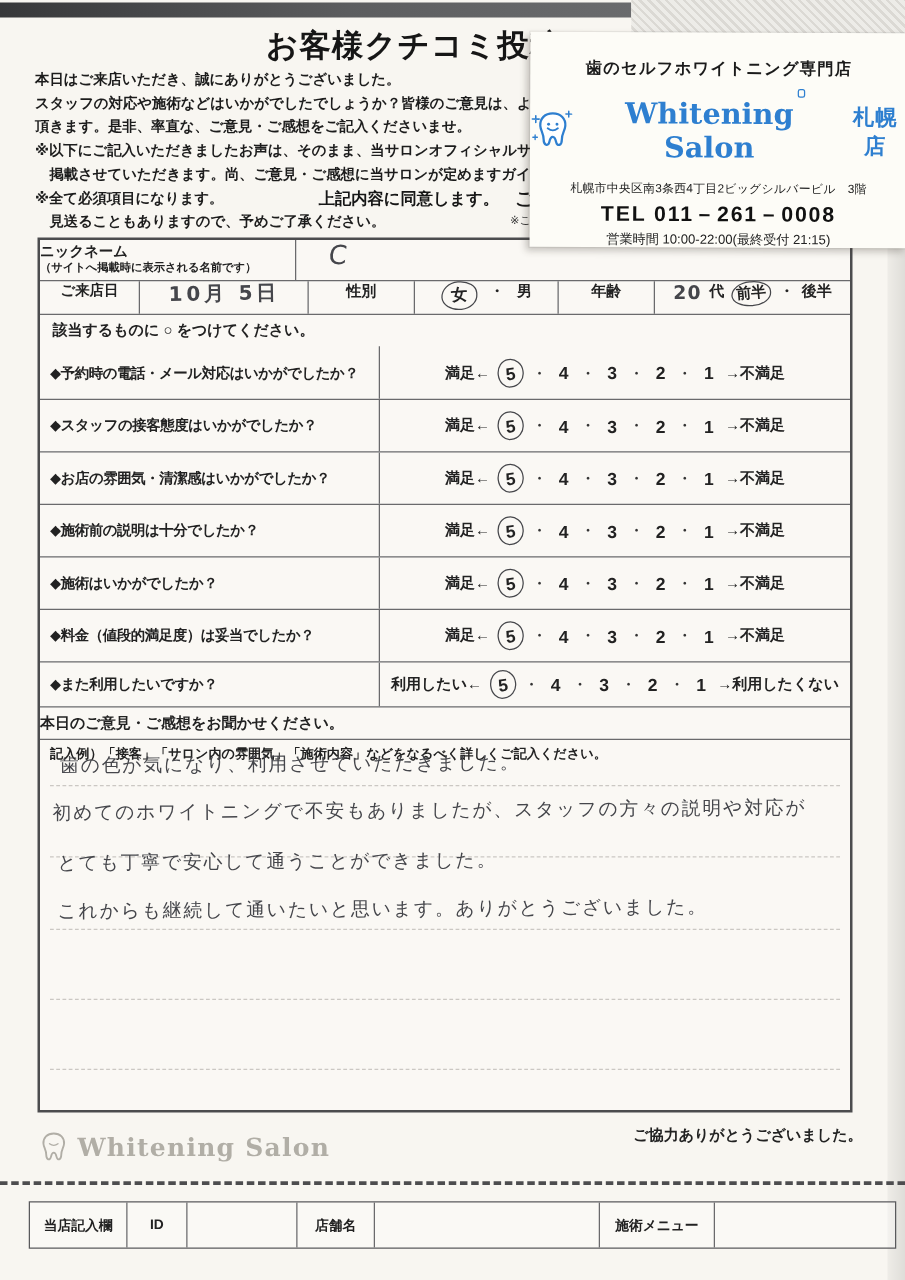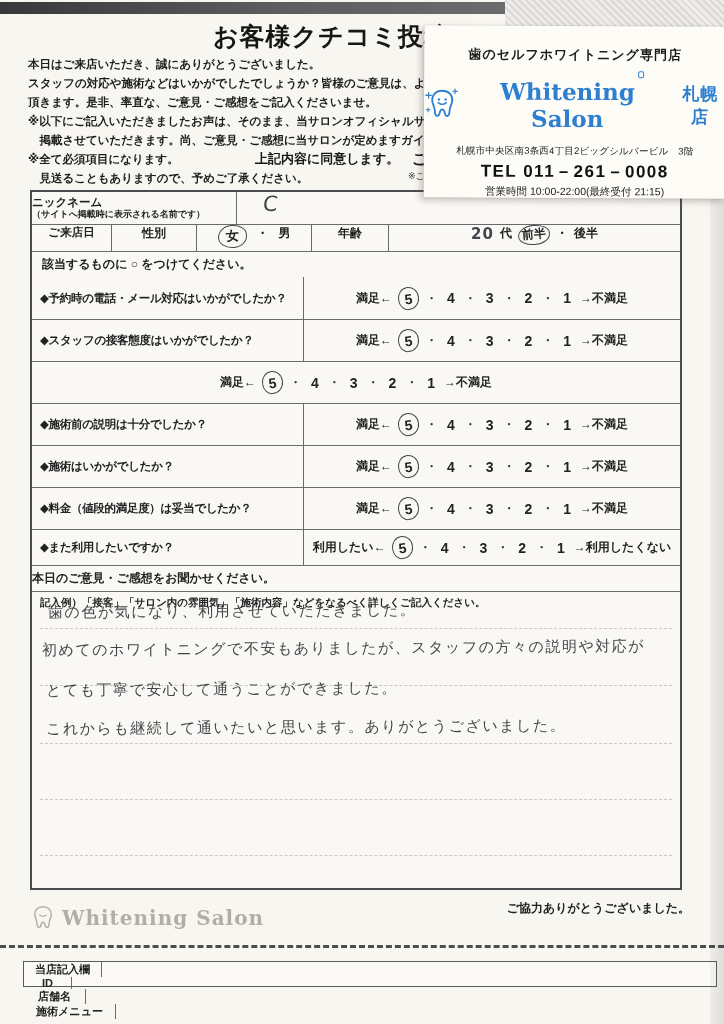--- a/index.html
+++ b/index.html
@@ -91,22 +91,22 @@
 
   .thanks { position:absolute; right:34px; top:900px; font-size:12px; font-weight:bold; z-index:1; }
 
   .watermark { position:absolute; left:28px; top:903px; display:flex; align-items:center; gap:4px;
                color:#a5a29a; opacity:0.85; z-index:1; }
   .watermark .wm-text { font-family:"DejaVu Serif","Liberation Serif",serif; font-weight:bold;
                font-size:20px; letter-spacing:1px; }
 
   .cutline { position:absolute; left:0; top:945px; width:724px; border-top:3px dashed #4d4d4f; z-index:1; }
 
-  .ftable { position:absolute; left:23px; top:961px; width:694px; height:26px; z-index:1;
-            display:flex; border:1.5px solid #5a5a5c; background:rgba(255,255,255,0.3);flex-direction:column; }
+  .ftable { position:absolute; left:23px; top:961px; width:694px; height:38px; z-index:1;
+            display:flex; border:1.5px solid #5a5a5c; background:rgba(255,255,255,0.3); }
   .fcell { border-right:1px solid #6a6a6c; display:flex; align-items:center; justify-content:center;
            font-size:11px; font-weight:bold; }
   .fcell:last-child { border-right:none; }
   .f0 { width:78px; } .f1 { width:48px; } .f2 { width:88px; } .f3 { width:62px; }
   .f4 { width:180px; } .f5 { width:92px; } .f6 { flex:1; }
 </style>
 </head>
 <body>
 
 <div class="page">
@@ -163,20 +163,23 @@
         <span class="l1">ニックネーム</span>
         <span class="l2">（サイトへ掲載時に表示される名前です）</span>
       </div>
       <div class="cell nick-value">
         <span class="hand hand-c">C</span>
       </div>
     </div>
 
     <div class="trow row-info">
       <div class="cell c-visit-l">ご来店日</div>
+      <div class="cell c-visit-v">
+        <span class="hand hand-date">10月 5日</span>
+      </div>
       <div class="cell c-sex-l">性別</div>
       <div class="cell c-sex-v">
         <span class="circ-hand sex-f">女</span>
         <span>・</span>
         <span>男</span>
       </div>
       <div class="cell c-age-l">年齢</div>
       <div class="cell c-age-v">
         <span class="hand hand-age">20</span>
         <span>代</span>
@@ -215,20 +218,21 @@
             <span class="rsep">・</span>
             <span class="rnum">3</span>
             <span class="rsep">・</span>
             <span class="rnum">2</span>
             <span class="rsep">・</span>
             <span class="rnum">1</span>
             <span class="rlab">→不満足</span>
           </div>
         </div>
         <div class="trow qrow">
+          <div class="qcell">◆お店の雰囲気・清潔感はいかがでしたか？</div>
           <div class="rcell">
             <span class="rlab">満足←</span>
             <span class="rnum circ">5</span>
             <span class="rsep">・</span>
             <span class="rnum">4</span>
             <span class="rsep">・</span>
             <span class="rnum">3</span>
             <span class="rsep">・</span>
             <span class="rnum">2</span>
             <span class="rsep">・</span>

